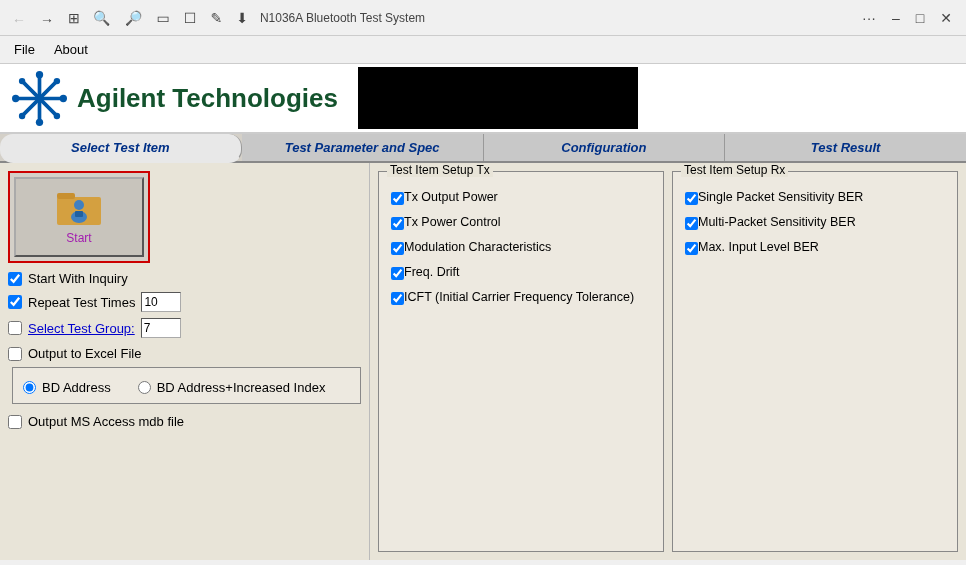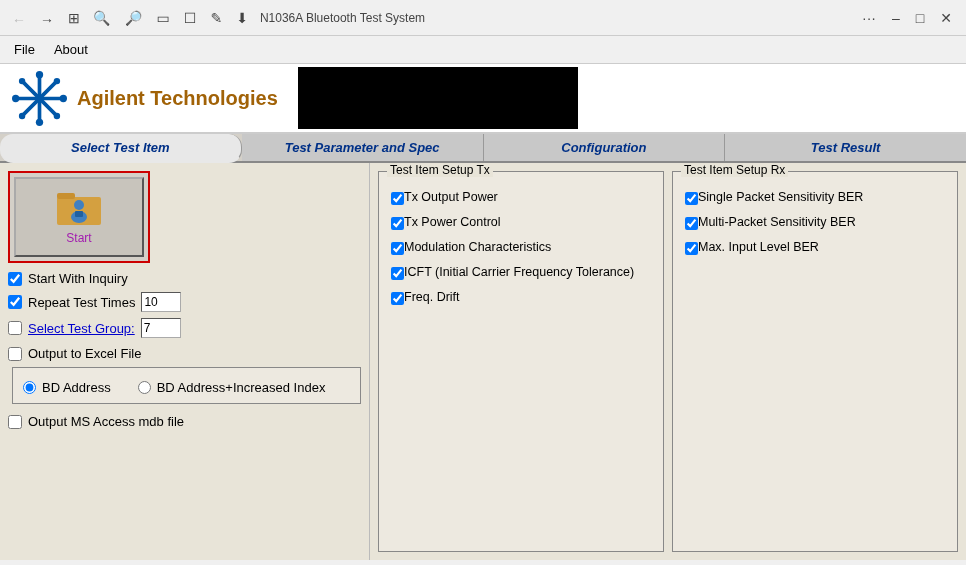--- a/index.html
+++ b/index.html
@@ -87,23 +87,23 @@
     .logo-container {
       display: flex;
       align-items: center;
       gap: 10px;
     }
     .logo-star {
       width: 55px;
       height: 55px;
     }
     .company-name {
-      font-size: 20px;
+      font-size: 26px;
       font-weight: bold;
-      color: #a16207;
+      color: #14532d;
     }
     .header-black-box {
       margin-left: 20px;
       background: black;
       width: 280px;
       height: 62px;
       flex-shrink: 0;
     }
 
     
@@ -402,25 +402,25 @@
         <div class="test-item">
           <input type="checkbox" checked="" style="">
           <span>Tx Power Control</span>
         </div>
         <div class="test-item">
           <input type="checkbox" checked="" style="">
           <span>Modulation Characteristics</span>
         </div>
         <div class="test-item">
           <input type="checkbox" checked="" style="">
+          <span>Freq. Drift</span>
+        </div>
+        <div class="test-item">
+          <input type="checkbox" checked="" style="">
           <span>ICFT (Initial Carrier Frequency Tolerance)</span>
-        </div>
-        <div class="test-item">
-          <input type="checkbox" checked="" style="">
-          <span>Freq. Drift</span>
         </div>
       </div>
     </div>
 
     <div class="test-panel">
       <span class="test-panel-title">Test Item Setup Rx</span>
       <div style="padding-top: 8px;">
         <div class="test-item">
           <input type="checkbox" checked="" style="">
           <span>Single Packet Sensitivity BER</span>

